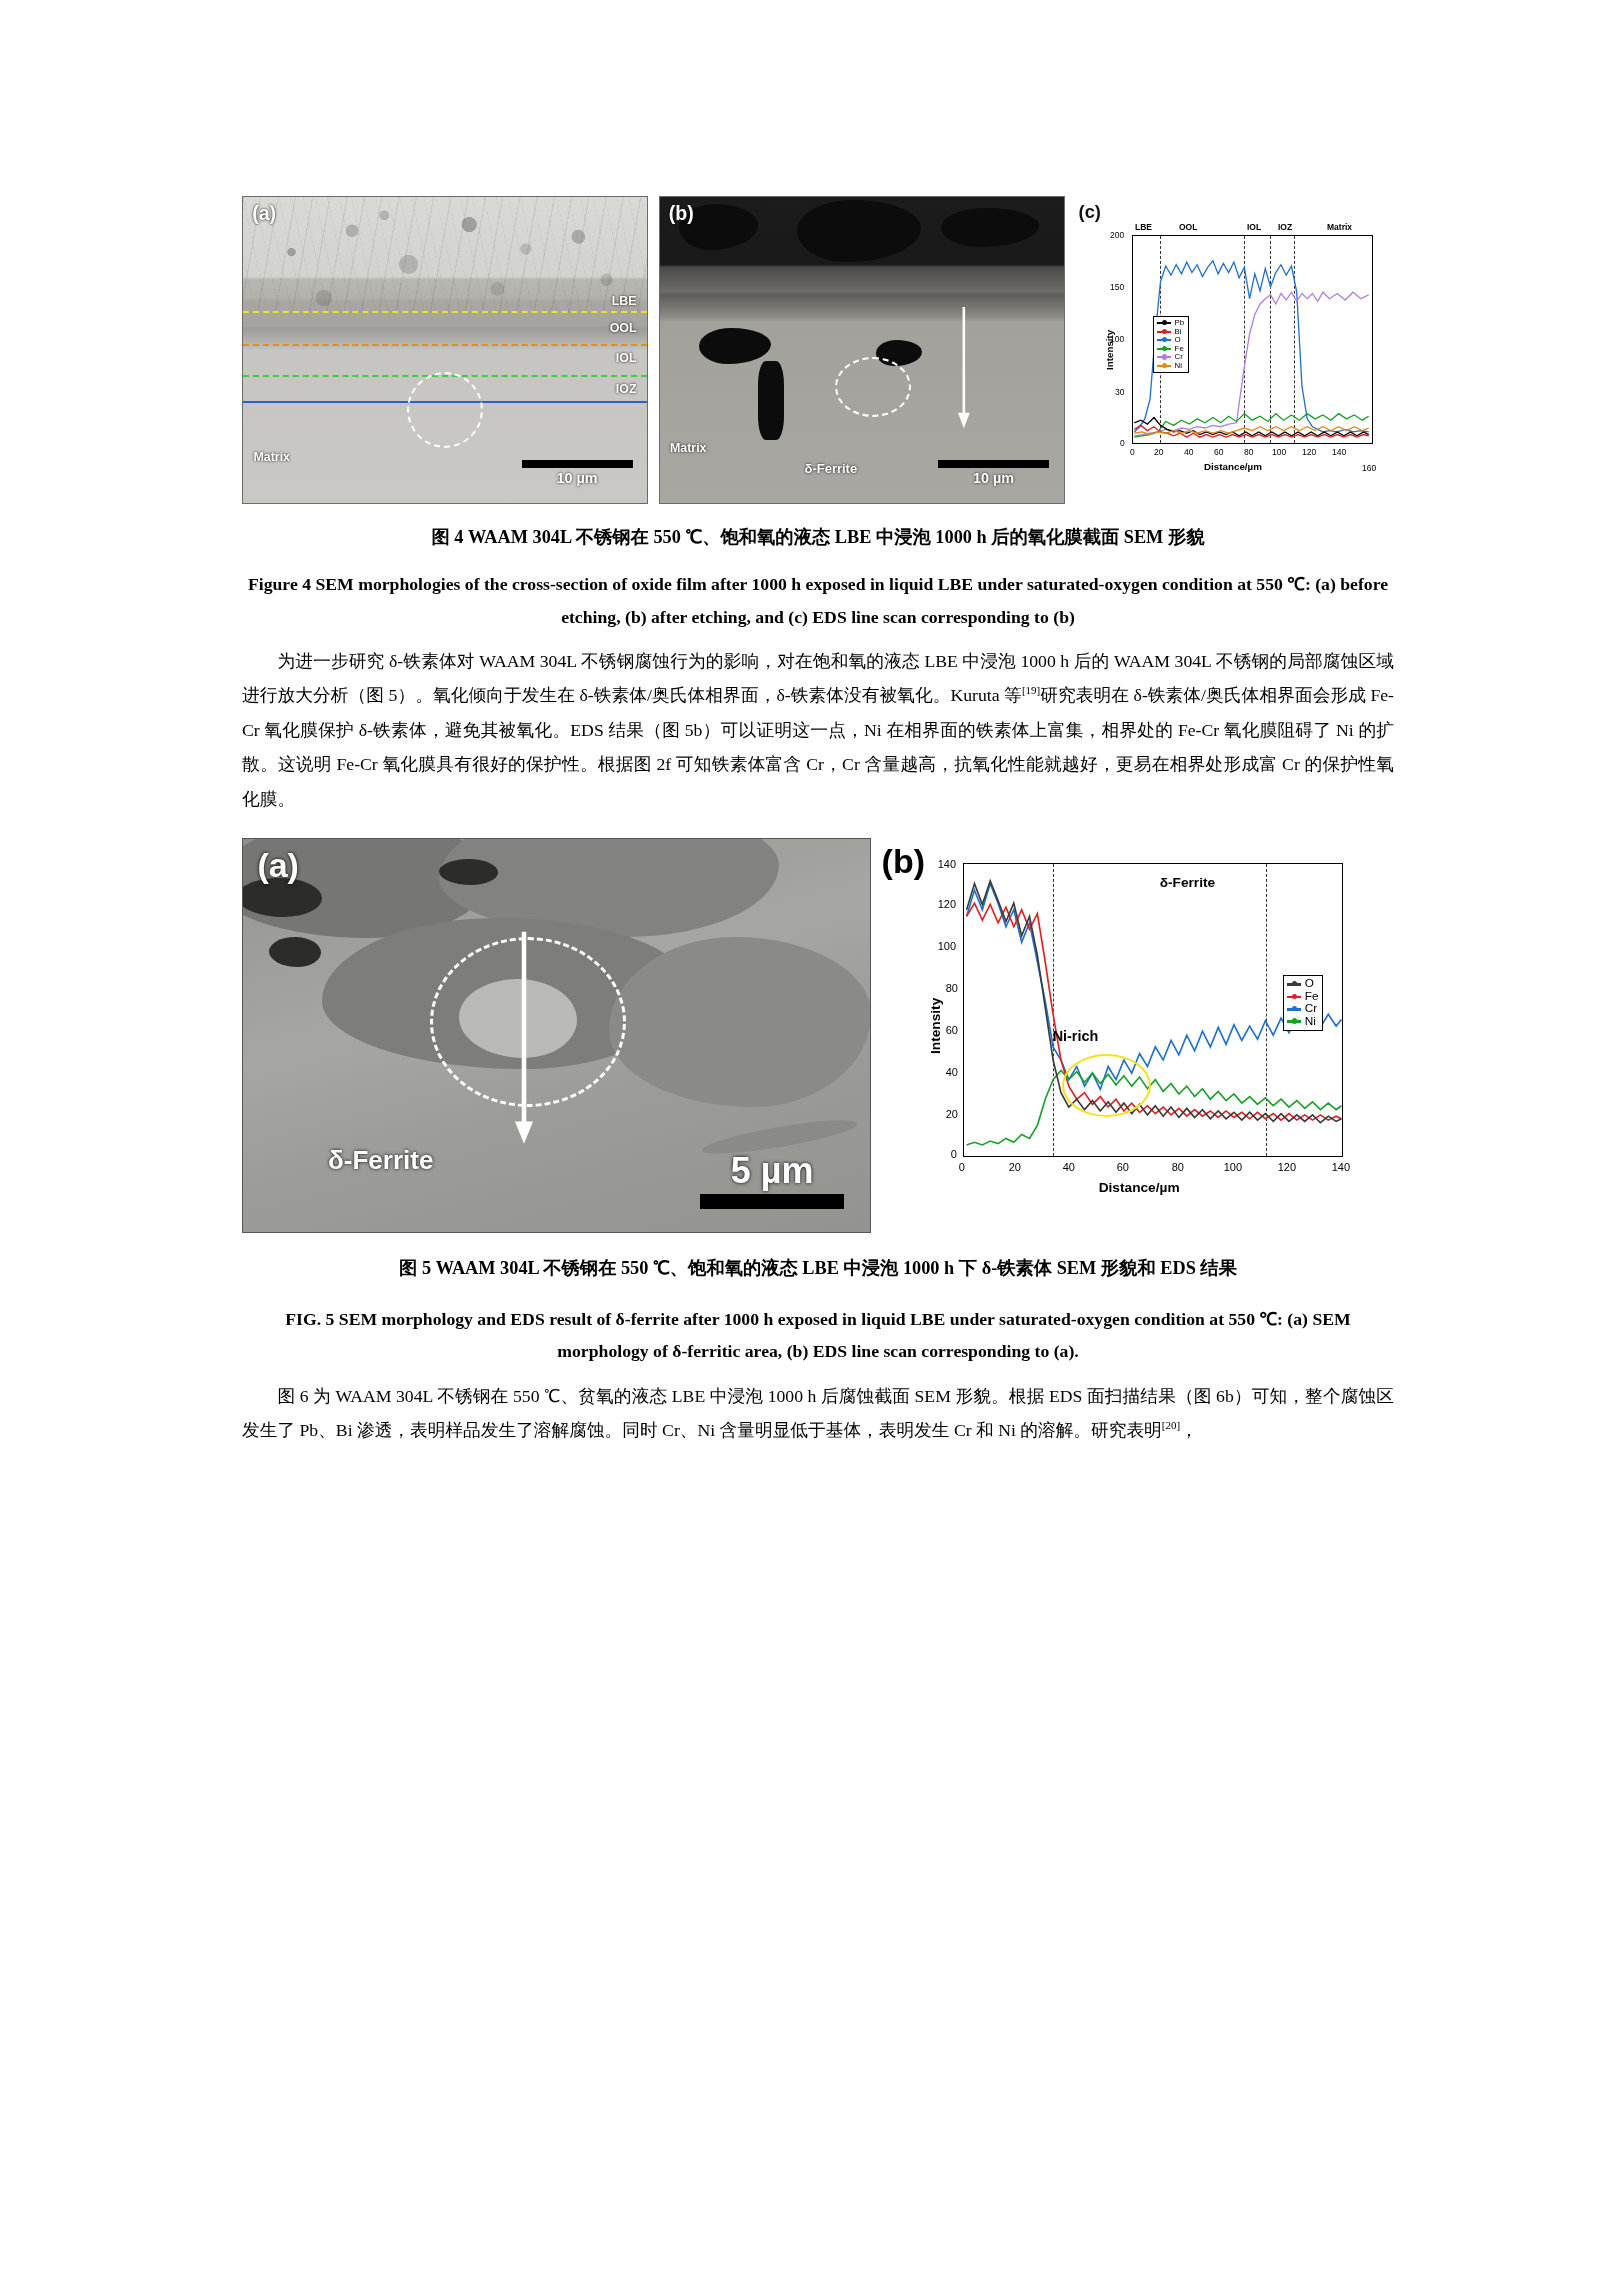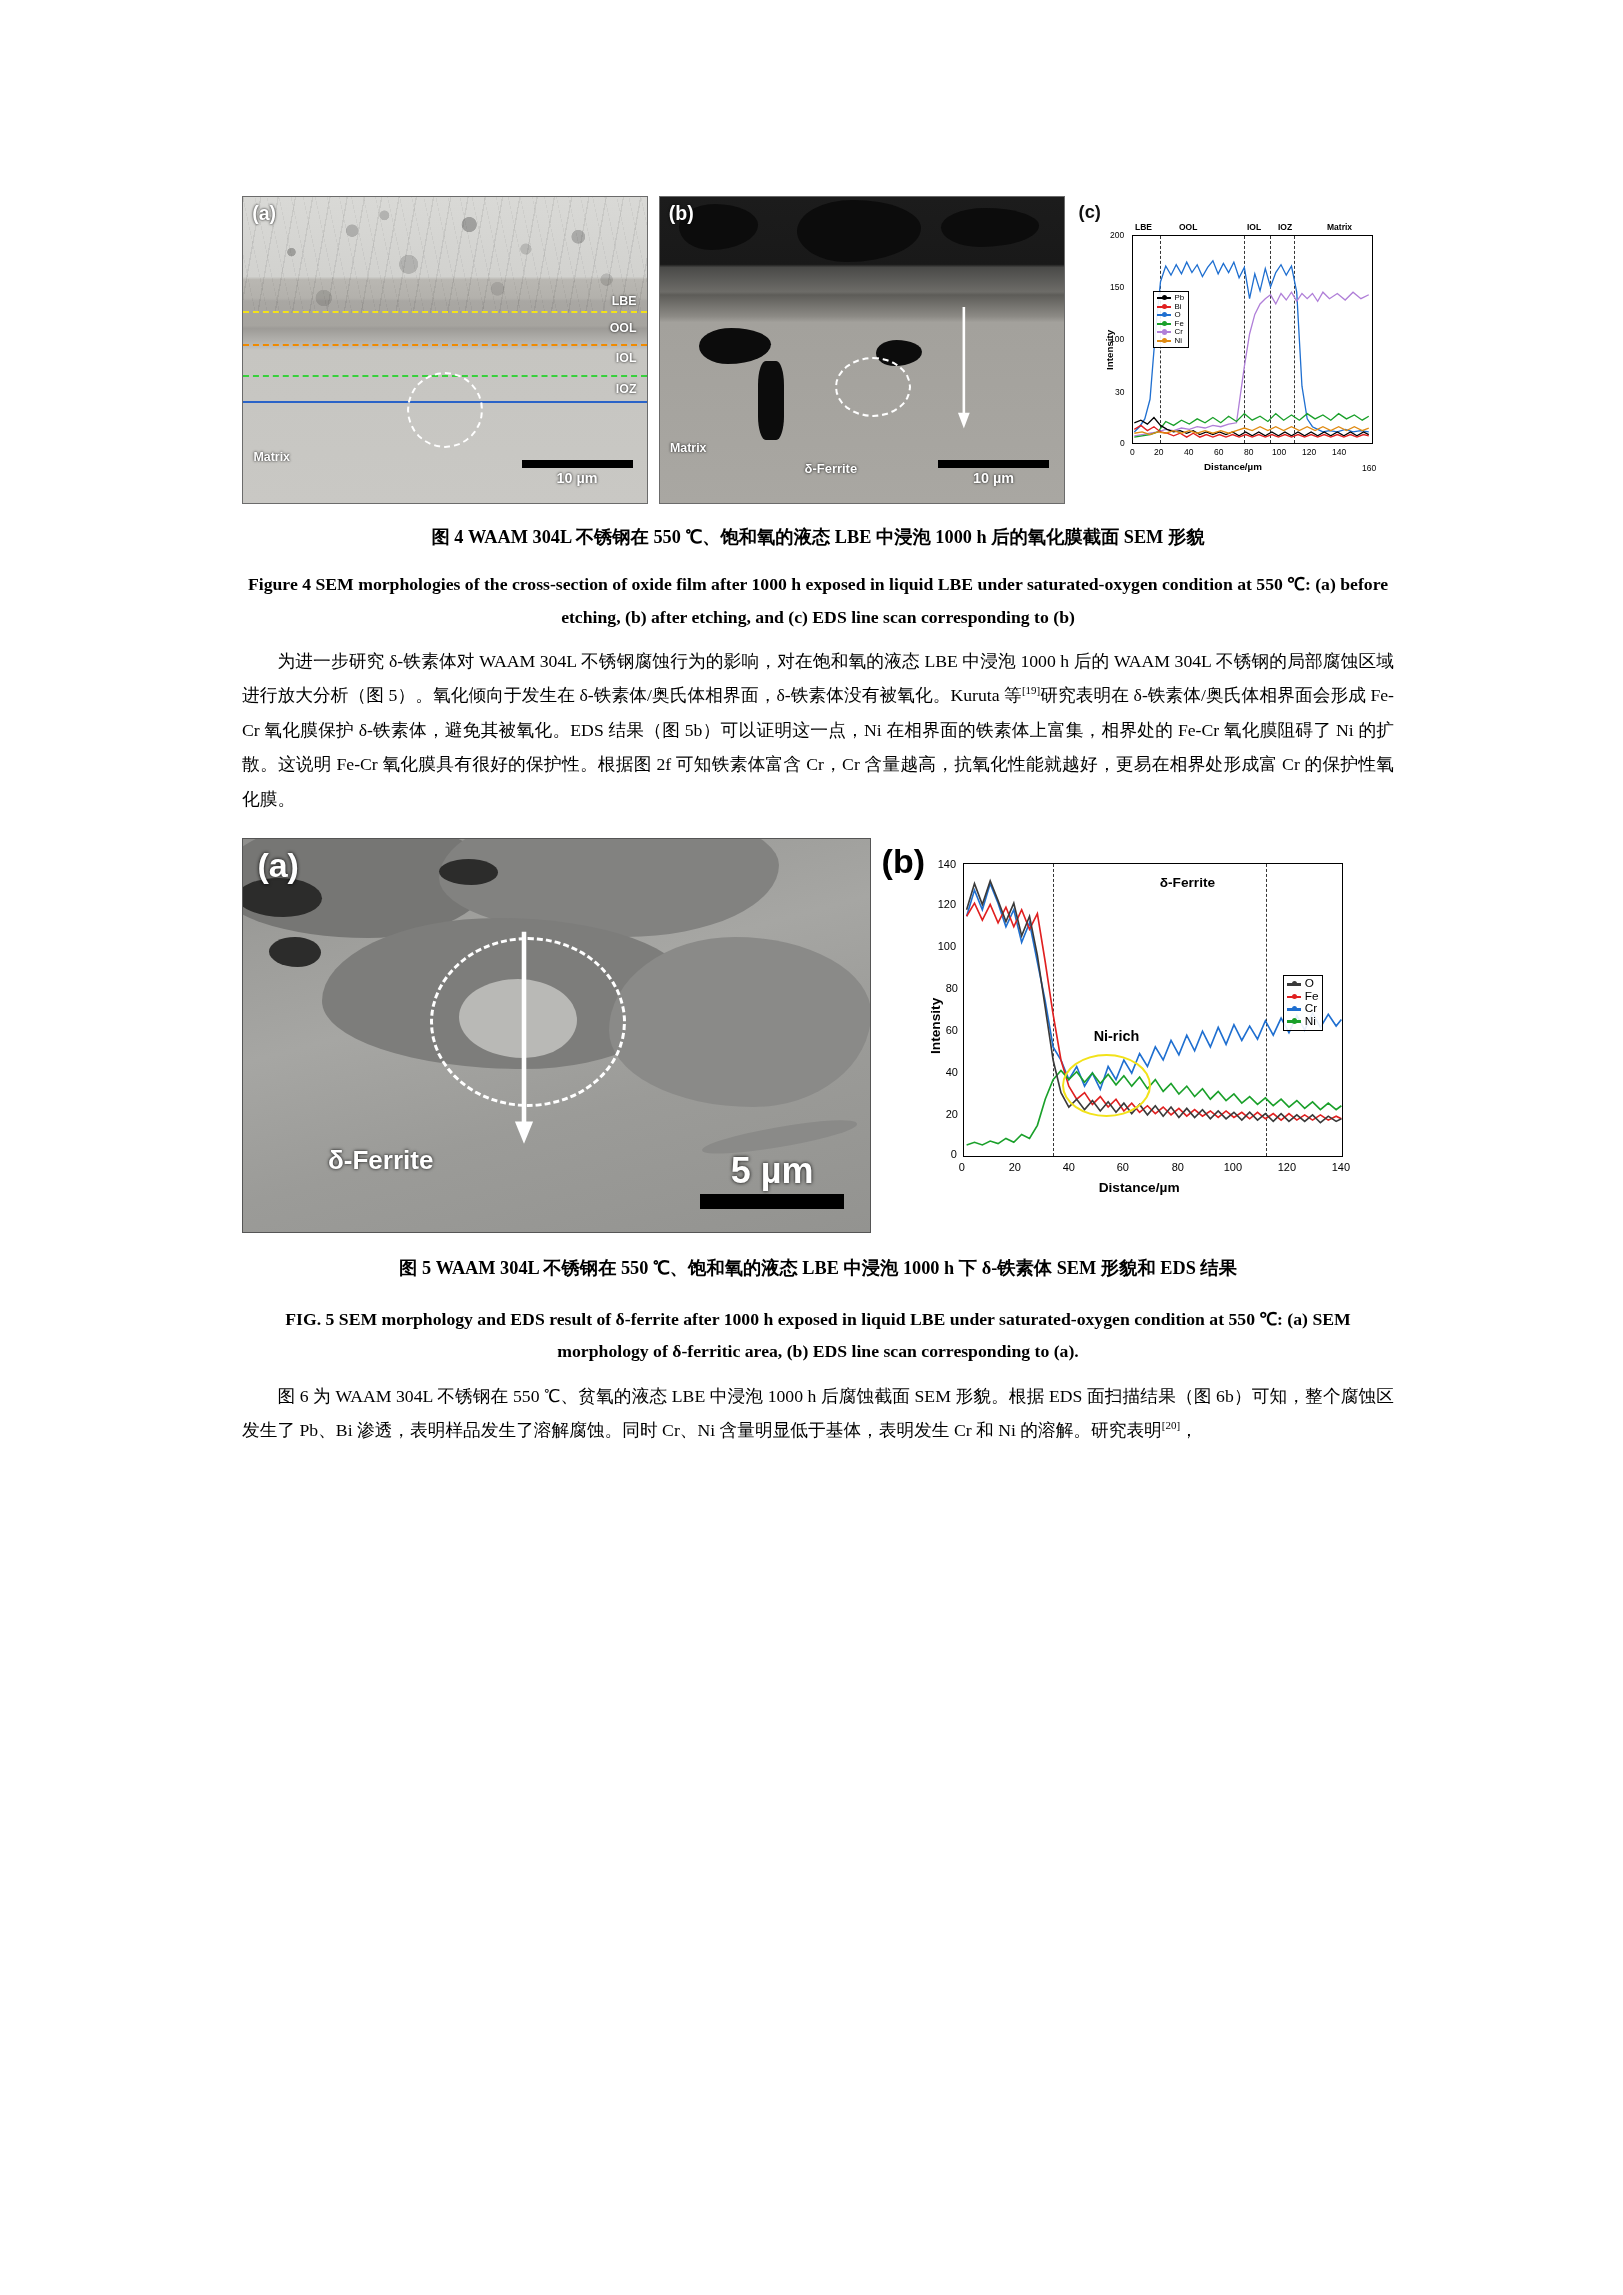--- a/index.html
+++ b/index.html
@@ -242,21 +242,21 @@
     background:#fff;
   }
   .panel5B .big-label {
     position:absolute; left:3.9px; top:3.9px;
     font-family:"Liberation Sans", sans-serif;
     font-weight:bold; color:#000; font-size:34px;
   }
   .ni-rich {
     position:absolute;
     font-family:"Liberation Sans", sans-serif;
-    font-weight:bold; font-size:14.4px; color:#000;padding-left:41px;
+    font-weight:bold; font-size:14.4px; color:#000;
   }
   .yellow-ellipse {
     position:absolute;
     border:2.6px solid #f2e21a;
     border-radius:50%;
   }
   .ferr-top {
     position:absolute;
     font-family:"Liberation Sans", sans-serif;
     font-weight:bold; font-size:13.7px; color:#000;
@@ -340,21 +340,21 @@
 
             <polyline fill="none" stroke="#1aa02a" stroke-width="2" points="2,308 14,306 26,304 38,300 50,284 62,290 74,282 86,288 98,280 110,286 122,278 134,286 146,276 158,284 170,272 182,282 194,276 206,284 218,272 230,282 242,274 254,282 266,272 278,280 290,274 302,282 314,272 326,280 338,274 350,282 360,276"></polyline>
 
             <polyline fill="none" stroke="#000000" stroke-width="2" points="2,286 12,282 22,288 32,278 42,290 52,296 62,300 72,298 82,302 92,298 102,304 112,300 122,304 132,300 142,304 152,300 162,306 172,300 182,306 192,300 202,306 212,300 222,306 232,300 242,306 252,300 262,306 272,300 282,306 292,300 302,306 312,300 322,306 332,300 342,306 352,300 360,304"></polyline>
 
             <polyline fill="none" stroke="#e02020" stroke-width="2" points="2,296 12,290 22,298 32,292 42,300 52,302 62,306 72,302 82,308 92,302 102,308 112,304 122,308 132,304 142,308 152,304 162,308 172,304 182,308 192,304 202,308 212,304 222,308 232,304 242,308 252,304 262,308 272,304 282,308 292,304 302,308 312,304 322,308 332,304 342,308 352,304 360,306"></polyline>
 
             <polyline fill="none" stroke="#e08a12" stroke-width="2" points="2,302 14,300 26,304 38,300 50,302 62,298 74,302 86,298 98,302 110,298 122,302 134,298 146,302 158,298 170,294 182,298 194,292 206,298 218,292 230,298 242,292 254,298 266,292 278,298 290,292 302,298 314,292 326,298 338,292 350,298 360,294"></polyline>
           </svg>
 
-          <div class="legend-box" style="left:19.6px; top:55px;">
+          <div class="legend-box" style="left:19.6px; top:80px;">
             <div class="legend-row">
               <span class="legend-swatch" style="background:#000000;"></span>
               <span class="legend-txt">Pb</span>
             </div>
             <div class="legend-row">
               <span class="legend-swatch" style="background:#e02020;"></span>
               <span class="legend-txt">Bi</span>
             </div>
             <div class="legend-row">
               <span class="legend-swatch" style="background:#1f6fd0;"></span>

